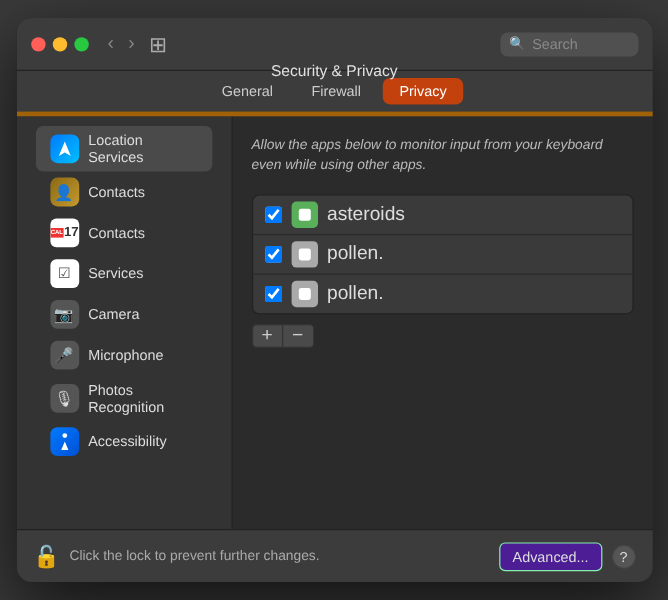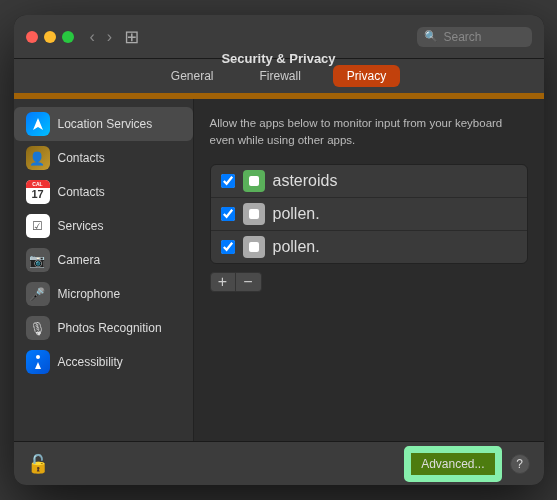--- a/index.html
+++ b/index.html
@@ -66,21 +66,21 @@
       font-size: 18px;
       cursor: pointer;
       margin-left: 8px;
     }
     .titlebar-title {
       position: absolute;
       left: 50%;
       transform: translateX(-50%);
       color: #e0e0e0;
       font-size: 13px;
-      font-weight: 700;
+      font-weight: 400;
       margin-top: 44px;
     }
     .search-box {
       margin-left: auto;
       display: flex;
       align-items: center;
       background: #505050;
       border-radius: 6px;
       padding: 3px 8px;
       gap: 5px;
@@ -95,23 +95,23 @@
       outline: none;
       color: #aaa;
       font-size: 12px;
       width: 80px;
     }
     .search-input::placeholder { color: #888; }
     .tabs-bar {
       background: #3c3c3c;
       display: flex;
       justify-content: center;
-      gap: 18px;
+      gap: 4px;
       padding: 6px 0;
-      border-bottom: 6px solid #a16207;
+      border-bottom: 4px solid #a16207;
       flex-shrink: 0;
     }
     .tab {
       padding: 4px 14px;
       border-radius: 6px;
       font-size: 12px;
       color: #ccc;
       cursor: pointer;
       border: none;
       background: none;
@@ -133,22 +133,21 @@
       flex-shrink: 0;
       border-right: 1px solid #222;
     }
     .sidebar-item {
       display: flex;
       align-items: center;
       padding: 5px 10px 5px 12px;
       cursor: pointer;
       gap: 8px;
       border-radius: 6px;
-      margin: 0 0;
-      text-align: center;
+      margin: 0 16px;
     }
     .sidebar-item.active { background: #4a4a4a; }
     .sidebar-icon {
       width: 24px;
       height: 24px;
       border-radius: 6px;
       display: flex;
       align-items: center;
       justify-content: center;
       font-size: 14px;
@@ -168,20 +167,21 @@
       flex: 1;
       padding: 16px;
       overflow-y: auto;
       background: #2b2b2b;
     }
     .description-text {
       font-size: 11.5px;
       color: #bbb;
       line-height: 1.5;
       margin-bottom: 14px;
+      font-style: italic;
     }
     .apps-list-container {
       background: #3a3a3a;
       border-radius: 6px;
       overflow: hidden;
       border: 1px solid #222;
     }
     .app-row {
       display: flex;
       align-items: center;
@@ -247,22 +247,22 @@
       font-size: 18px;
       margin-right: 8px;
       color: #f0b429;
     }
     .lock-text {
       font-size: 11.5px;
       color: #aaa;
     }
     .advanced-btn {
       margin-left: auto;
-      background: #4d7c0f;
-      border: 7px solid #86efac;
+      background: #4c1d95;
+      border: 1px solid #86efac;
       border-radius: 5px;
       color: #ddd;
       font-size: 12px;
       padding: 4px 10px;
       cursor: pointer;
     }
     .help-btn {
       background: #555;
       border: 1px solid #444;
       border-radius: 50%;
@@ -271,21 +271,21 @@
       width: 20px;
       height: 20px;
       display: flex;
       align-items: center;
       justify-content: center;
       cursor: pointer;
       margin-left: 8px;
     }
     .calendar-icon-container {
       display: flex;
-      flex-direction: column;
+      flex-direction: row;
       align-items: center;
       width: 24px;
       height: 24px;
       background: #fff;
       border-radius: 5px;
       overflow: hidden;
     }
     .cal-header {
       background: #e33;
       width: 100%;
@@ -441,16 +441,17 @@
 
       <div class="list-controls">
         <button class="list-btn">+</button>
         <button class="list-btn">−</button>
       </div>
     </div>
   </div>
 
   <div class="statusbar">
     <span class="lock-icon">🔓</span>
+    <span class="lock-text">Click the lock to prevent further changes.</span>
     <button class="advanced-btn">Advanced...</button>
     <div class="help-btn">?</div>
   </div>
 </div>
 
 </body></html>

